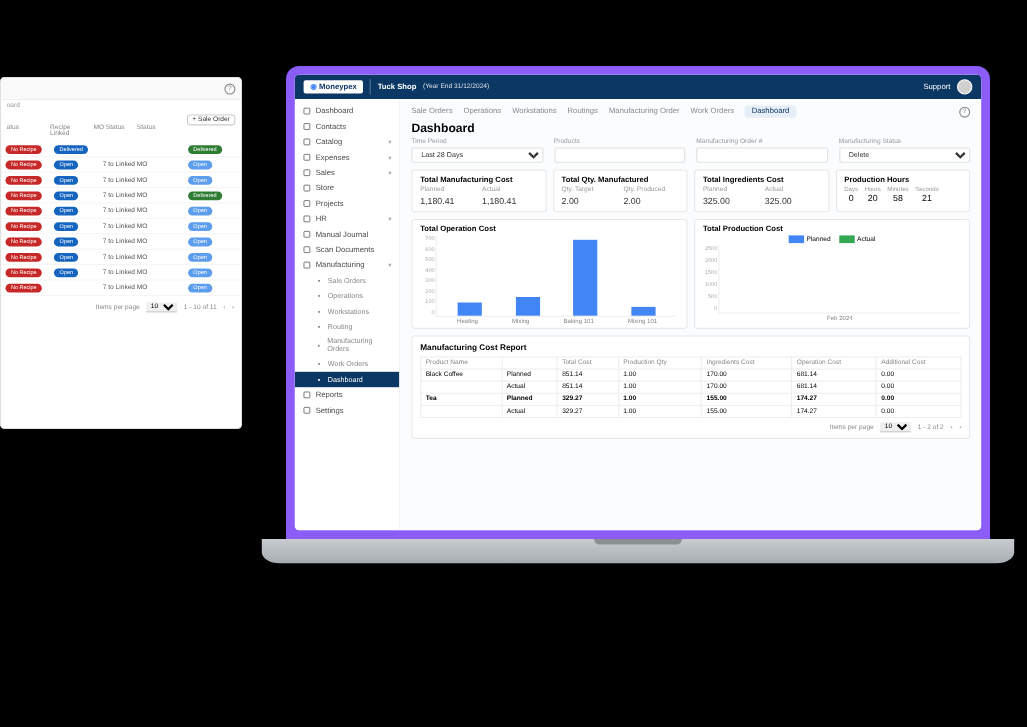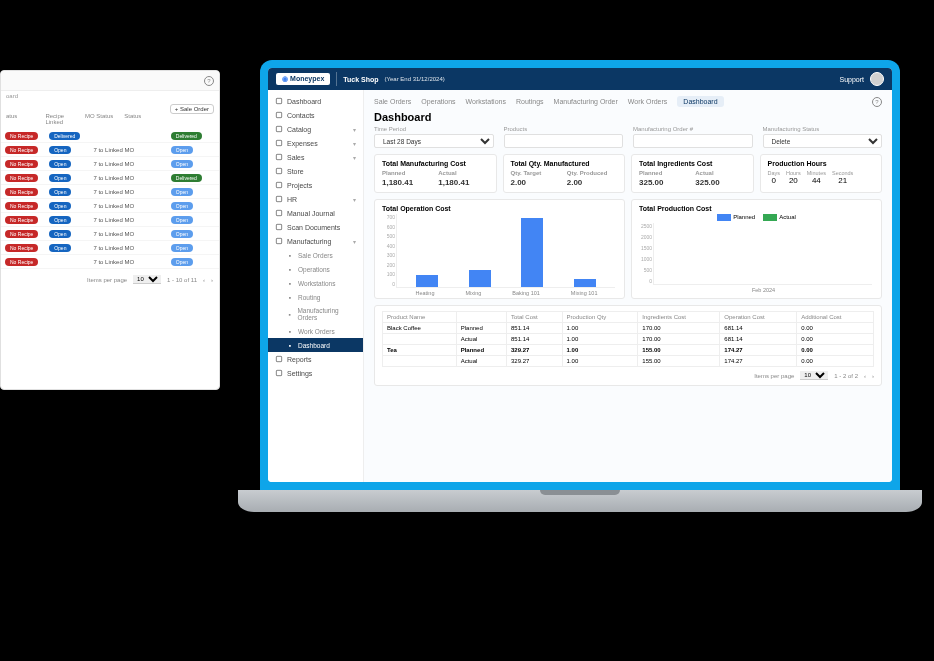--- a/index.html
+++ b/index.html
@@ -17,21 +17,21 @@
 .pill-red { background: #c62828; }
 .pill-blue { background: #1565c0; }
 .pill-green { background: #2e7d32; }
 .pill-cyan { background: #5c9ded; }
 .sl-cell-link { color: #555; font-size: 6px; flex: 1.4; }
 .sl-pager { display: flex; justify-content: flex-end; align-items: center; gap: 6px; padding: 6px; font-size: 6px; color: #888; }
 .sl-select { border: none; border-bottom: 1px solid #ccc; font-size: 6px; width: 28px; }
 
 
 .laptop { position: absolute; left: 238px; top: 60px; width: 684px; height: 494px; }
-.laptop-screen-bezel { width: 640px; height: 430px; background: #0ea5e9; border-radius: 12px 12px 0 0; padding: 8px; margin: 0 auto; position: relative; }
+.laptop-screen-bezel { width: 640px; height: 430px; background: #8b5cf6; border-radius: 12px 12px 0 0; padding: 8px; margin: 0 auto; position: relative; }
 .laptop-base { width: 684px; height: 22px; background: linear-gradient(#c8ccd0, #a8adb2); border-radius: 0 0 16px 16px / 0 0 10px 10px; position: relative; }
 .laptop-notch { width: 80px; height: 5px; background: #8a8f94; border-radius: 0 0 6px 6px; margin: 0 auto; }
 .laptop-shadow { width: 660px; height: 10px; background: radial-gradient(ellipse, rgba(0,0,0,.35), transparent 70%); margin: 2px auto 0; }
 
 .app { width: 624px; height: 414px; background: #fff; border-radius: 4px; overflow: hidden; display: flex; flex-direction: column; font-size: 7px; }
 
 
 .topbar { height: 22px; background: #0b3764; color: #fff; display: flex; align-items: center; padding: 0 8px; gap: 6px; }
 .topbar .brand { background: #fff; color: #0b3764; padding: 2px 6px; border-radius: 2px; font-weight: bold; font-size: 7px; }
 .topbar .divider { width: 1px; height: 14px; background: rgba(255,255,255,.3); }
@@ -61,21 +61,21 @@
 .page-title { font-size: 11px; font-weight: bold; margin: 2px 0 3px; }
 .filter-row { display: flex; gap: 10px; margin-bottom: 6px; }
 .filter-col { flex: 1; }
 .filter-label { font-size: 6px; color: #999; margin-bottom: 2px; }
 .filter-input { width: 100%; height: 14px; border: 1px solid #e0e0e0; border-radius: 2px; font-size: 6.5px; padding: 0 4px; background: #fff; color: #333; }
 
 .kpi-row { display: flex; gap: 6px; margin-bottom: 6px; }
 .kpi-card { flex: 1; border: 1px solid #e8e8e8; border-radius: 3px; padding: 5px 7px; background: #fff; }
 .kpi-title { font-size: 7px; font-weight: bold; margin-bottom: 3px; }
 .kpi-pair { display: flex; justify-content: space-between; gap: 6px; }
-.kpi-sub { flex: 1; font-weight: bold; }
+.kpi-sub { flex: 1; }
 .kpi-sub-label { font-size: 6px; color: #999; margin-bottom: 2px; }
 .kpi-sub-val { font-size: 8px; color: #333; }
 .kpi-time { display: flex; gap: 6px; }
 .kpi-time .unit { text-align: center; }
 .kpi-time .unit .lbl { font-size: 5.5px; color: #999; }
 .kpi-time .unit .num { font-size: 8px; }
 
 .chart-row { display: flex; gap: 6px; margin-bottom: 6px; }
 .chart-card { flex: 1; border: 1px solid #e8e8e8; border-radius: 3px; padding: 5px 7px 2px; background: #fff; }
 .chart-title { font-size: 7px; font-weight: bold; margin-bottom: 2px; }
@@ -422,21 +422,21 @@
                 <div class="unit">
                     <div class="lbl">Days</div>
                     <div class="num">0</div>
                   </div>
                 <div class="unit">
                     <div class="lbl">Hours</div>
                     <div class="num">20</div>
                   </div>
                 <div class="unit">
                     <div class="lbl">Minutes</div>
-                    <div class="num">44</div>
+                    <div class="num">58</div>
                   </div>
                 <div class="unit">
                     <div class="lbl">Seconds</div>
                     <div class="num">21</div>
                   </div>
               </div>
             </div>
           </div>
 
           <div class="chart-row">
@@ -489,20 +489,21 @@
                     </div>
                   </div>
               </div>
               <div class="x-labels" id="xl1" style="margin-left:14px;">
                   <span>Feb 2024</span>
                 </div>
             </div>
           </div>
 
           <div class="report-card">
+            <div class="rep-title">Manufacturing Cost Report</div>
             <table class="rep-table">
               <thead>
                   <tr id="rep-head">
                     <th>Product Name</th>
                     <th></th>
                     <th>Total Cost</th>
                     <th>Production Qty</th>
                     <th>Ingredients Cost</th>
                     <th>Operation Cost</th>
                     <th>Additional Cost</th>

